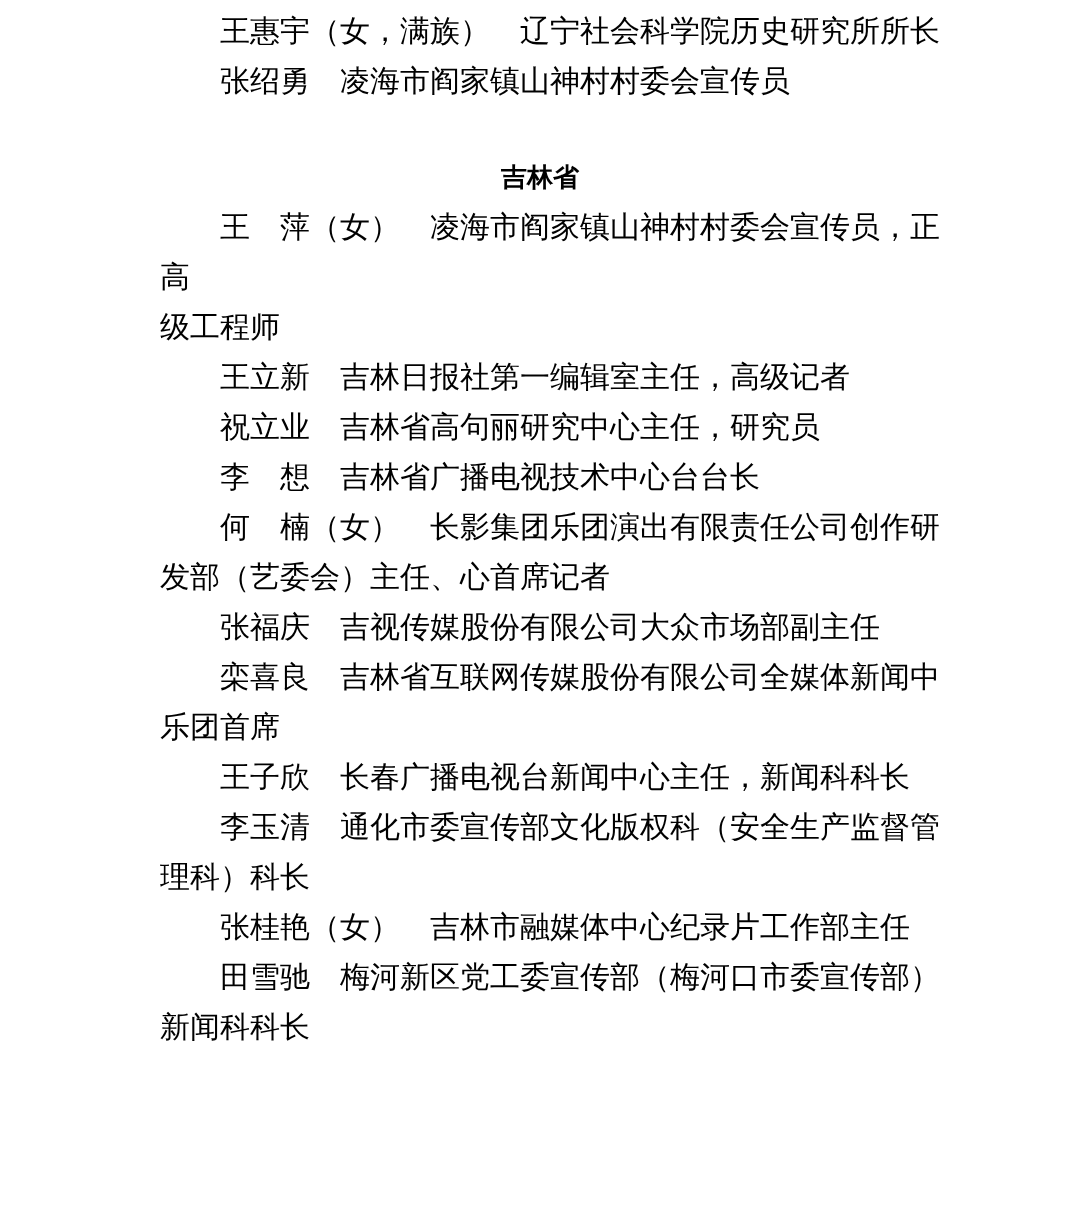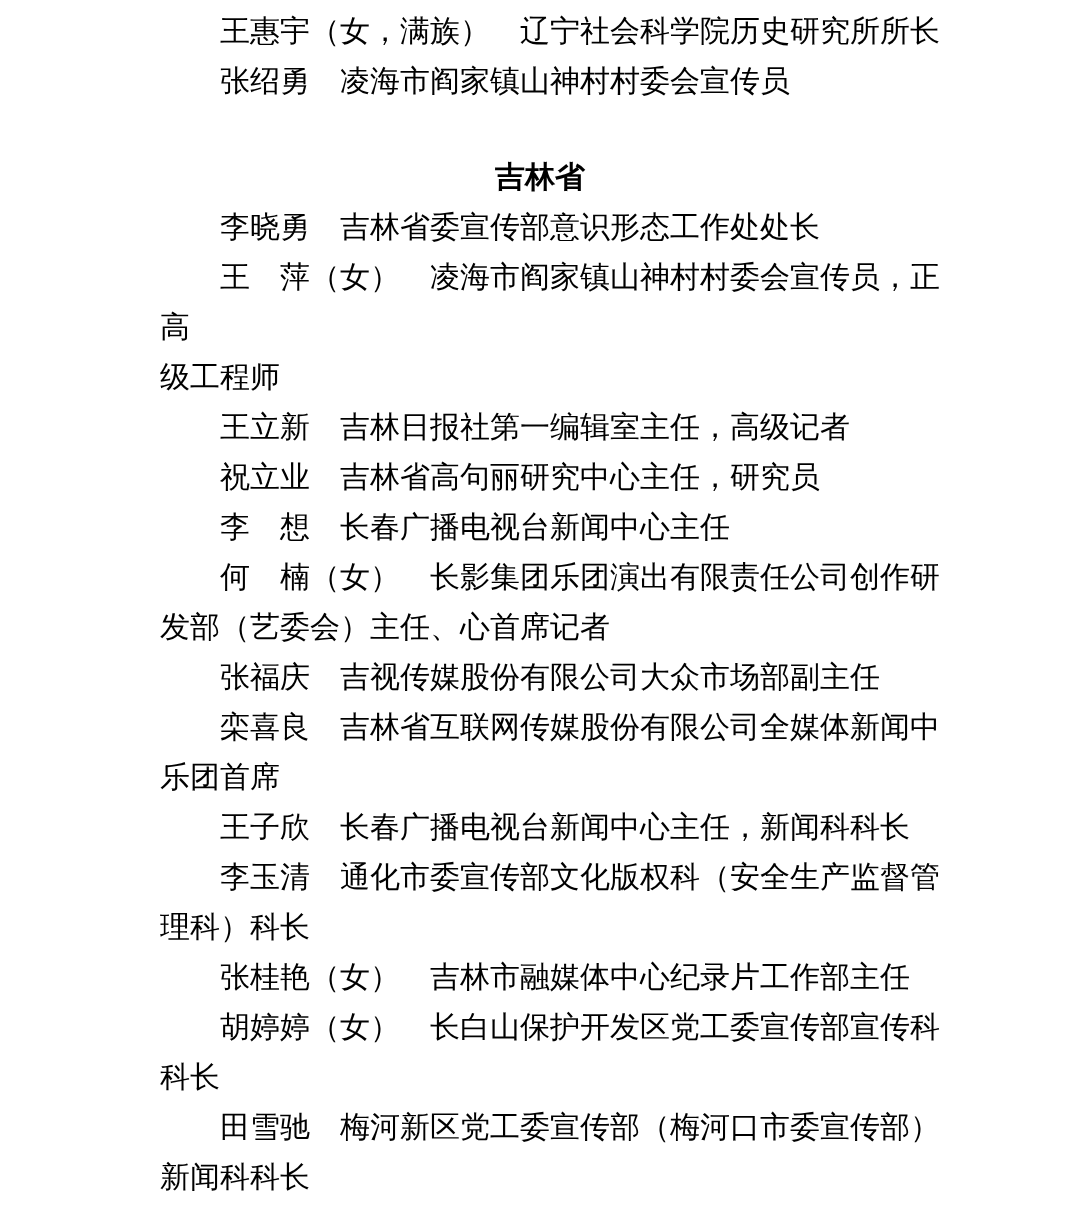--- a/index.html
+++ b/index.html
@@ -28,52 +28,49 @@
     margin: 0;
     font-size: 30px;
     line-height: 50px;
     text-indent: 2em;
     white-space: pre-wrap;
     word-break: break-all;
     letter-spacing: 0;
   }
   .province-heading {
     margin: 46px 40px 0 0;
-    font-size: 30px;
+    font-size: 26px;
     line-height: 50px;
     font-weight: bold;
     text-align: center;
     white-space: pre-wrap;
   }
 </style>
 </head>
 <body>
 
 <div class="doc-page">
   <div class="doc-body">
 
     <p class="entry">王惠宇（女，满族）　辽宁社会科学院历史研究所所长</p>
     <p class="entry">张绍勇　凌海市阎家镇山神村村委会宣传员</p>
 
     <h2 class="province-heading">吉林省</h2>
 
-    <p class="entry">李晓勇　吉林省委宣传部意识形态工作处处长</p>
     <p class="entry">王　萍（女）　凌海市阎家镇山神村村委会宣传员，正高
 级工程师</p>
     <p class="entry">王立新　吉林日报社第一编辑室主任，高级记者</p>
     <p class="entry">祝立业　吉林省高句丽研究中心主任，研究员</p>
-    <p class="entry">李　想　长春广播电视台新闻中心主任</p>
+    <p class="entry">李　想　吉林省广播电视技术中心台台长</p>
     <p class="entry">何　楠（女）　长影集团乐团演出有限责任公司创作研
 发部（艺委会）主任、心首席记者</p>
     <p class="entry">张福庆　吉视传媒股份有限公司大众市场部副主任</p>
     <p class="entry">栾喜良　吉林省互联网传媒股份有限公司全媒体新闻中
 乐团首席</p>
     <p class="entry">王子欣　长春广播电视台新闻中心主任，新闻科科长</p>
     <p class="entry">李玉清　通化市委宣传部文化版权科（安全生产监督管
 理科）科长</p>
     <p class="entry">张桂艳（女）　吉林市融媒体中心纪录片工作部主任</p>
-    <p class="entry">胡婷婷（女）　长白山保护开发区党工委宣传部宣传科
-科长</p>
     <p class="entry">田雪驰　梅河新区党工委宣传部（梅河口市委宣传部）
 新闻科科长</p>
 
   </div>
 </div>
 
 </body></html>

